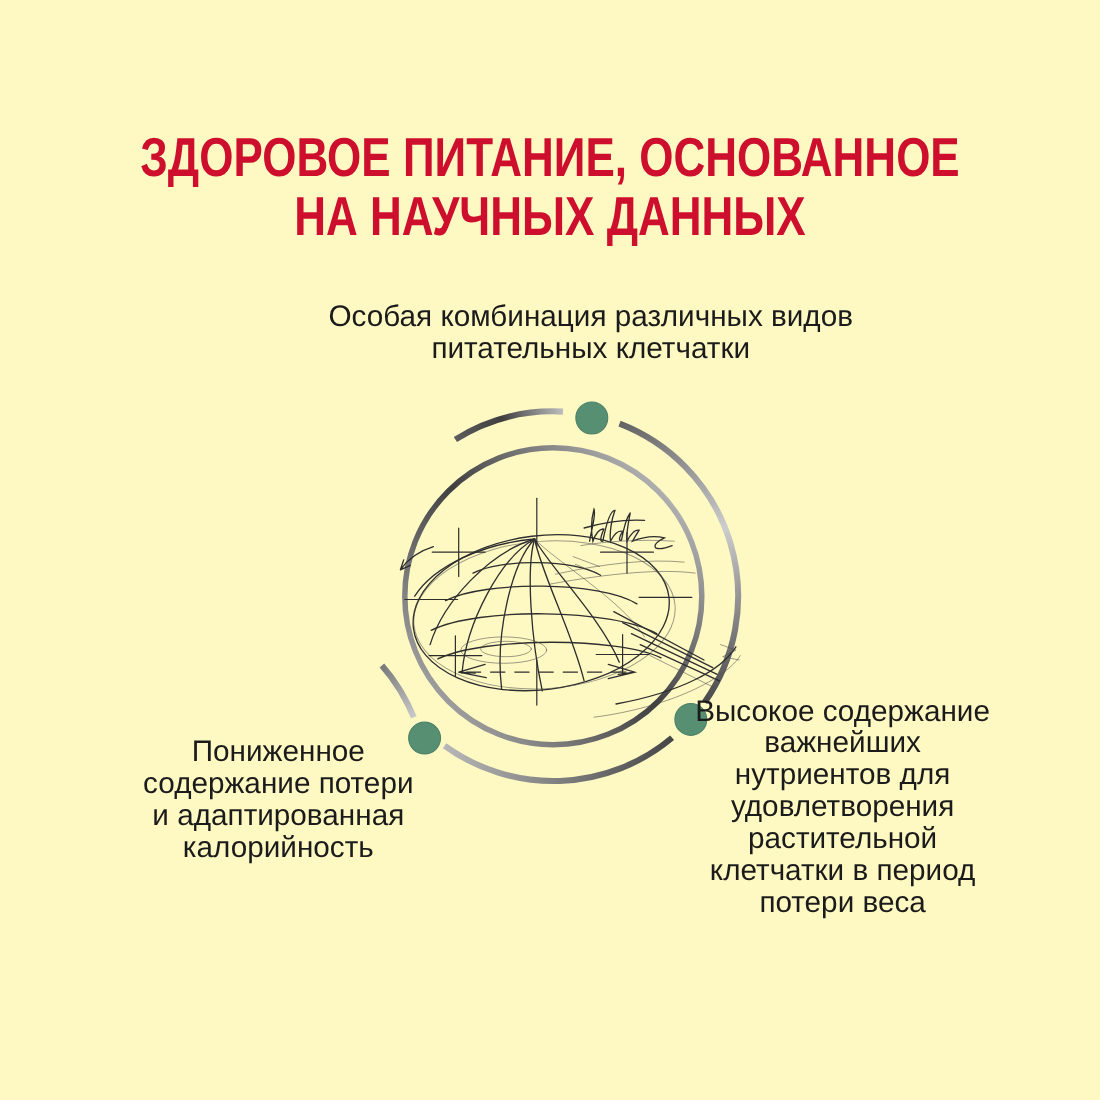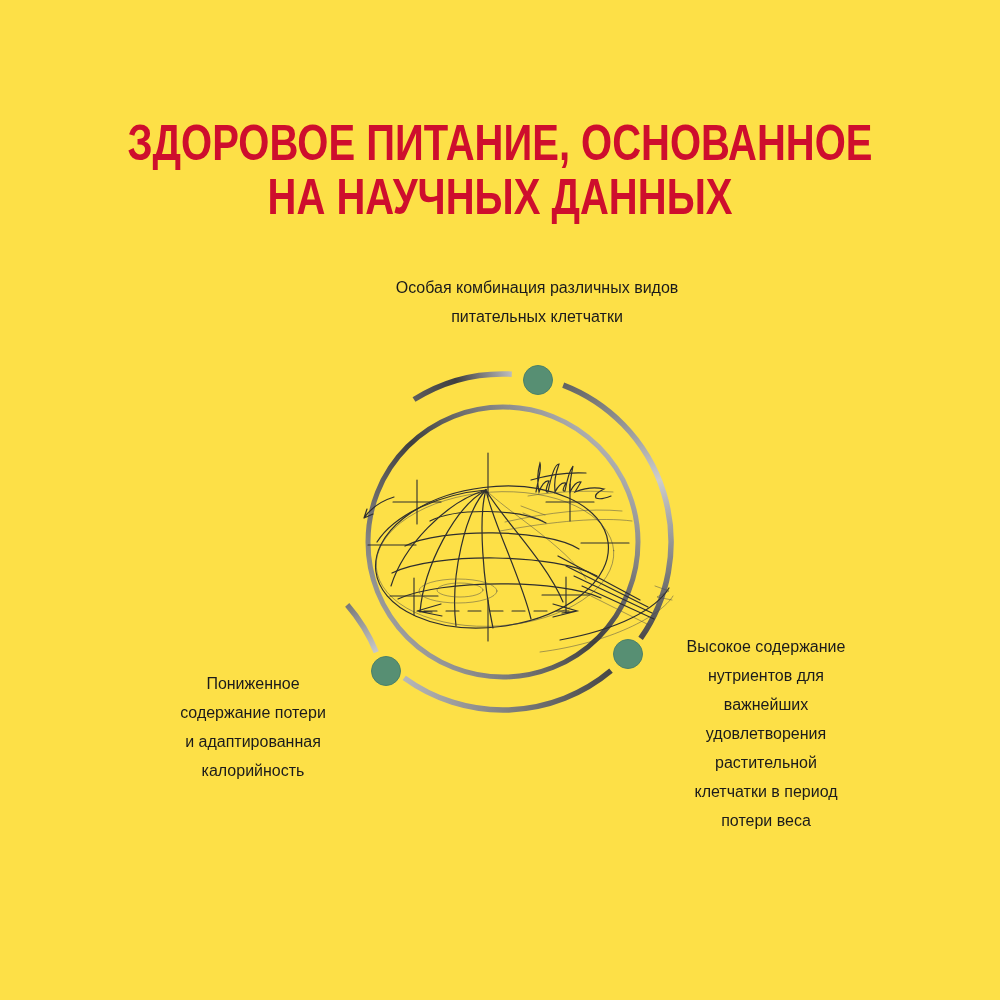--- a/index.html
+++ b/index.html
@@ -1,23 +1,23 @@
 <!DOCTYPE html>
 <html style="--accent-red: #ce0e2d; --dot-green: #578f73; --text-dark: #1b1b1b; --arc-silver-dark: #424242; --arc-silver-light: #d9d9d9; --background: #ffffff;"><head>
 <meta charset="utf-8">
 <style>
   html,body{margin:0;padding:0;background:#fff;}
   body{width:1000px;height:1000px;font-family:"Liberation Sans",sans-serif;}
-  .stage{position:relative;width:1000px;height:1000px;overflow:hidden;background:#fde047;}
+  .stage{position:relative;width:1000px;height:1000px;overflow:hidden;background:#fef9c3;}
 
   .headline{position:absolute;top:116px;left:0;width:1000px;text-align:center;
             color:var(--accent-red,#ce0e2d);font-weight:bold;font-size:50px;line-height:54px;}
   .headline .hline{transform:scaleX(0.80);transform-origin:50% 50%;white-space:nowrap;}
 
-  .callout{position:absolute;color:var(--text-dark,#1b1b1b);font-size:16px;line-height:29px;
+  .callout{position:absolute;color:var(--text-dark,#1b1b1b);font-size:27px;line-height:29px;
            text-align:center;}
   .callout .cline{white-space:nowrap;}
   #callout-top{left:237px;top:273px;width:600px;}
   #callout-left{left:103px;top:669px;width:300px;}
   #callout-right{left:616px;top:632px;width:300px;}
 
   #diagram-svg{position:absolute;left:0;top:0;width:1000px;height:1000px;}
 
   .sketch{stroke:#2e2e2e;fill:none;stroke-width:1.2;stroke-linecap:round;}
   .sketch-light{stroke:#4a4a4a;fill:none;stroke-width:0.9;stroke-linecap:round;opacity:.55;}
@@ -144,21 +144,21 @@
 
   <div class="callout" id="callout-left">
     <div class="cline">Пониженное</div>
     <div class="cline">содержание потери</div>
     <div class="cline">и адаптированная</div>
     <div class="cline">калорийность</div>
   </div>
 
   <div class="callout" id="callout-right">
     <div class="cline">Высокое содержание</div>
+    <div class="cline">важнейших</div>
     <div class="cline">нутриентов для</div>
-    <div class="cline">важнейших</div>
     <div class="cline">удовлетворения</div>
     <div class="cline">растительной</div>
     <div class="cline">клетчатки в период</div>
     <div class="cline">потери веса</div>
   </div>
 
 </div>
 
 </body></html>

